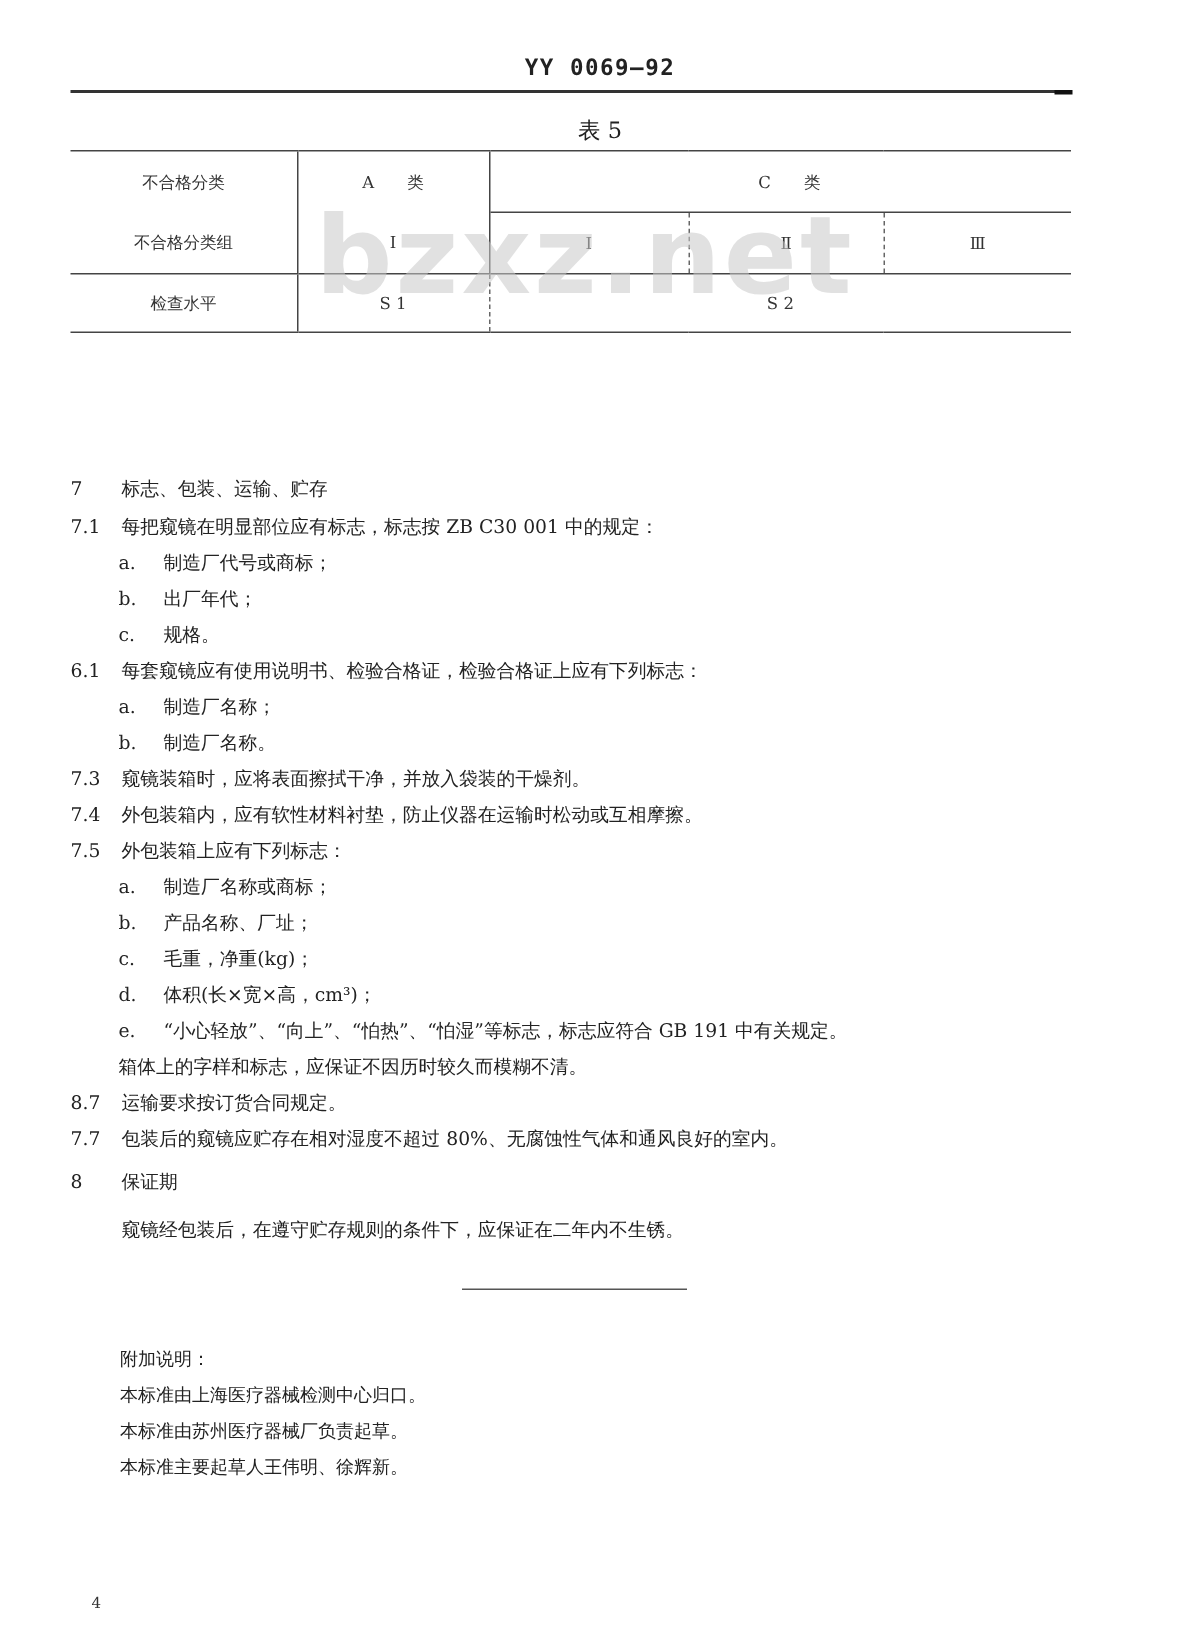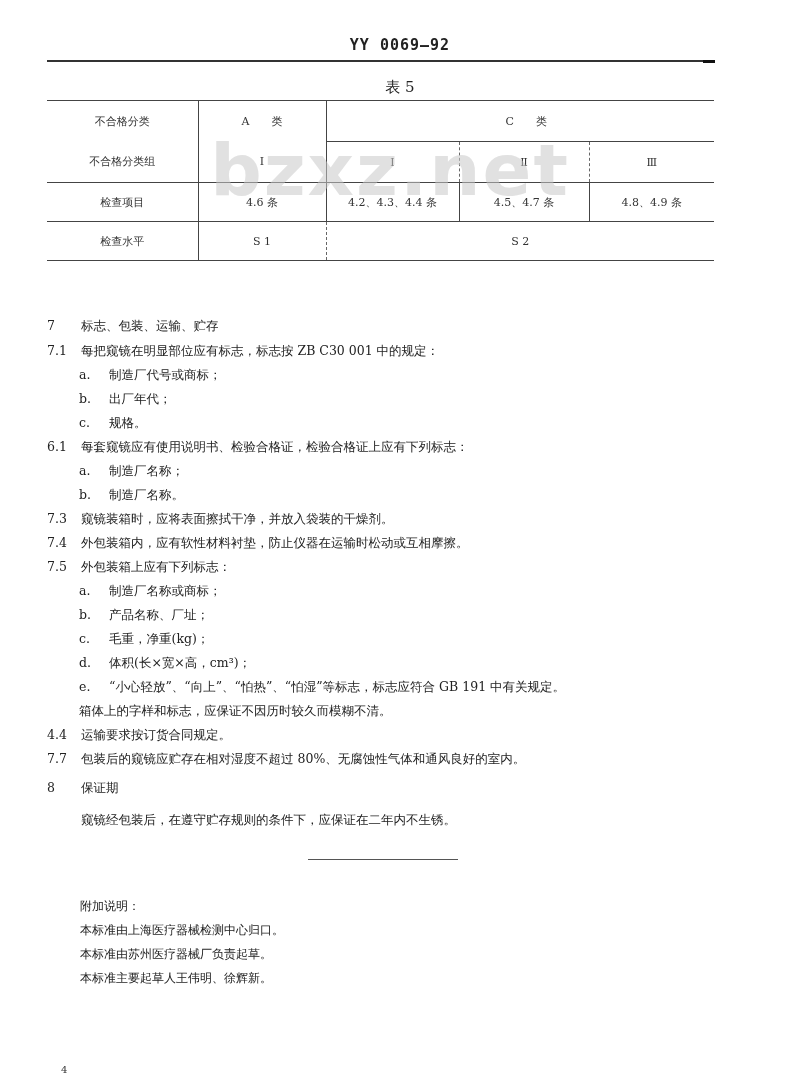--- a/index.html
+++ b/index.html
@@ -86,27 +86,20 @@
     <td class="c-span vl" colspan="3">C　　类</td>
   </tr>
   <tr class="row-h2">
     <td class="first-col">不合格分类组</td>
     <td class="a-col vl">I</td>
     <td class="vl">I</td>
     <td class="vl-dash">Ⅱ</td>
     <td class="vl-dash">Ⅲ</td>
   </tr>
   <tr>
-    <td>检查项目</td>
-    <td class="vl">4.6 条</td>
-    <td class="vl">4.2、4.3、4.4 条</td>
-    <td class="vl">4.5、4.7 条</td>
-    <td class="vl">4.8、4.9 条</td>
-  </tr>
-  <tr>
     <td>检查水平</td>
     <td class="vl">S 1</td>
     <td class="vl-dash" colspan="3">S 2</td>
   </tr>
 </tbody>
   </table>
 
 <div class="watermark">bzxz.net</div>
 
 <div class="body-text" style="top:0;">
@@ -157,21 +150,21 @@
   </div>
   <div class="line ind-sub" style="top:655px;">
     <span class="sub">d.</span><span>体积(长×宽×高，cm³)；</span>
   </div>
   <div class="line ind-sub" style="top:679px;">
     <span class="sub">e.</span><span>“小心轻放”、“向上”、“怕热”、“怕湿”等标志，标志应符合 GB 191 中有关规定。</span>
   </div>
   <div class="line ind-cont" style="top:703px;">箱体上的字样和标志，应保证不因历时较久而模糊不清。</div>
 
   <div class="line" style="top:727px;">
-    <span class="num">4.4</span><span>运输要求按订货合同规定。</span>
+    <span class="num">8.7</span><span>运输要求按订货合同规定。</span>
   </div>
   <div class="line" style="top:751px;">
     <span class="num">7.7</span><span>包装后的窥镜应贮存在相对湿度不超过 80%、无腐蚀性气体和通风良好的室内。</span>
   </div>
 
   <div class="line" style="top:780px;">
     <span class="num">8</span><span>保证期</span>
   </div>
   <div class="line ind-para" style="top:812px;">窥镜经包装后，在遵守贮存规则的条件下，应保证在二年内不生锈。</div>
 </div>

